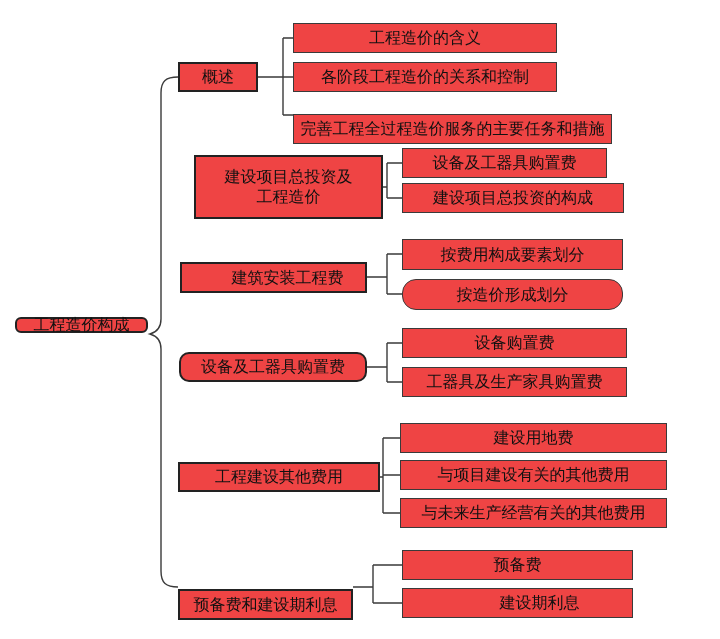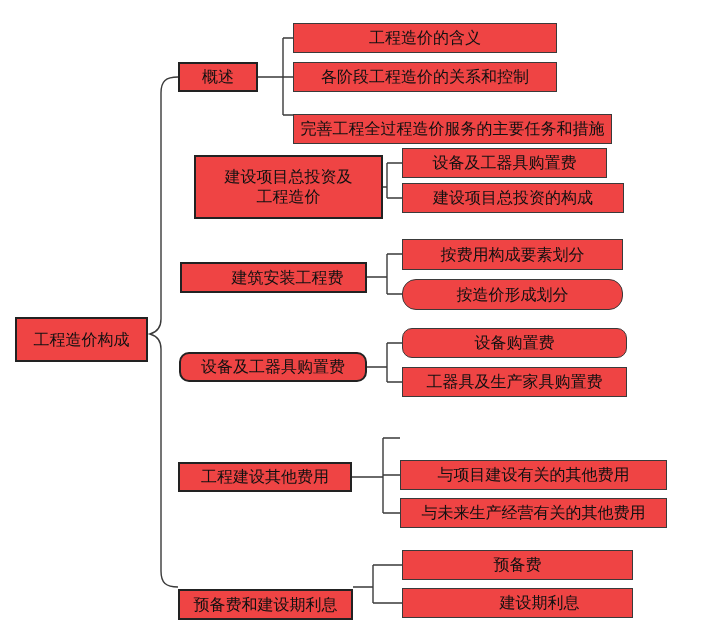--- a/index.html
+++ b/index.html
@@ -65,41 +65,42 @@
 
     <path class="wire" d="M367 277 H387 M387 254 V294 M387 254 H402 M387 294 H402"></path>
 
     <path class="wire" d="M367 367 H387 M387 343 V382 M387 343 H402 M387 382 H402"></path>
 
     <path class="wire" d="M352 477 H383 M383 438 V513 M383 438 H400 M383 475 H400 M383 513 H400"></path>
 
     <path class="wire" d="M353 587 H373 M373 565 V603 M373 565 H402 M373 603 H402"></path>
   </svg>
 
-  <div class="node lvl1" style="left:15px; top:317px; width:133px; height:45px;">工程造价构成</div>
+  <div class="node lvl1" style="left:15px; top:317px; width:133px; height:16px;border-radius:6px;">工程造价构成</div>
 
   <div class="node lvl2" style="left:178px; top:62px; width:80px; height:30px;">概述</div>
   <div class="node lvl3" style="left:293px; top:23px; width:264px; height:30px;">工程造价的含义</div>
   <div class="node lvl3" style="left:293px; top:62px; width:264px; height:30px;">各阶段工程造价的关系和控制</div>
   <div class="node lvl3" style="left:293px; top:114px; width:319px; height:30px;">完善工程全过程造价服务的主要任务和措施</div>
 
   <div class="node lvl2" style="left:178px; top:155px; width:189px; height:64px;margin-left:16px;">建设项目总投资及
 工程造价</div>
   <div class="node lvl3" style="left:402px; top:148px; width:205px; height:30px;">设备及工器具购置费</div>
   <div class="node lvl3" style="left:402px; top:183px; width:222px; height:30px;font-family:Liberation Serif, serif;">建设项目总投资的构成</div>
 
   <div class="node lvl2" style="left:180px; top:262px; width:187px; height:31px;padding-left:28px;">建筑安装工程费</div>
   <div class="node lvl3" style="left:402px; top:239px; width:221px; height:31px;">按费用构成要素划分</div>
   <div class="node lvl3" style="left:402px; top:279px; width:221px; height:31px;border-radius:14px;">按造价形成划分</div>
 
   <div class="node lvl2" style="left:179px; top:352px; width:188px; height:30px;border-radius:10px;">设备及工器具购置费</div>
-  <div class="node lvl3" style="left:402px; top:328px; width:225px; height:30px;border-radius:10px;">设备购置费</div>
+  <div class="node lvl3" style="left:402px; top:328px; width:225px; height:30px;">设备购置费</div>
   <div class="node lvl3" style="left:402px; top:367px; width:225px; height:30px;">工器具及生产家具购置费</div>
 
-  <div class="node lvl2" style="left:178px; top:462px; width:174px; height:30px;">工程建设其他费用</div>
+  <div class="node lvl2" style="left:178px; top:462px; width:202px; height:30px;">工程建设其他费用</div>
+  <div class="node lvl3" style="left:400px; top:423px; width:267px; height:30px;">建设用地费</div>
   <div class="node lvl3" style="left:400px; top:460px; width:267px; height:30px;">与项目建设有关的其他费用</div>
   <div class="node lvl3" style="left:400px; top:498px; width:267px; height:30px;">与未来生产经营有关的其他费用</div>
 
   <div class="node lvl2" style="left:178px; top:572px; width:175px; height:31px;margin-top:17px;">预备费和建设期利息</div>
   <div class="node lvl3" style="left:402px; top:550px; width:231px; height:30px;">预备费</div>
   <div class="node lvl3" style="left:402px; top:588px; width:231px; height:30px;padding-left:44px;">建设期利息</div>
 
 </div>
 
 </body></html>

